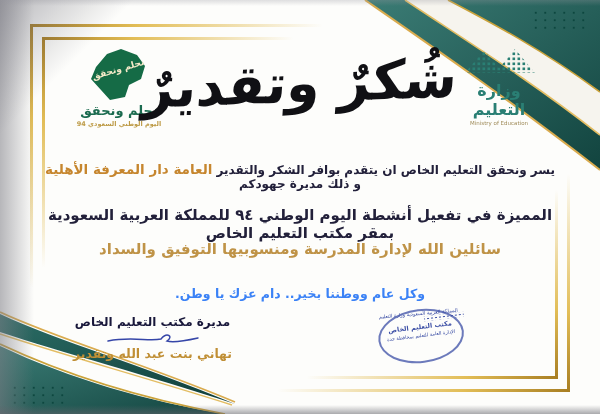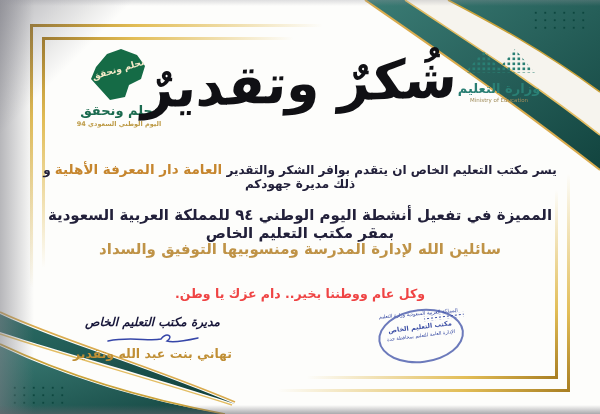--- a/index.html
+++ b/index.html
@@ -32,40 +32,40 @@
   .corner-tr  { top:0; right:0; }
   .corner-bl  { bottom:0; left:0; }
 
   
   .nd-logo { position:absolute; left:64px; top:46px; width:110px; text-align:center; }
   .nd-map  { display:block; margin:0 auto; }
   .nd-title { font-size:13px; font-weight:bold; color:#1b6b4f; margin-top:1px; }
   .nd-sub   { font-size:6.5px; font-weight:bold; color:#bd9a45; margin-top:2px; }
 
   .moe-logo { position:absolute; right:53px; top:47px; width:96px; text-align:center; z-index:5; }
-  .moe-ar { font-size:13px; font-weight:bold; color:#2a7f74; margin-top:2px; letter-spacing:.5px; }
+  .moe-ar { font-size:16px; font-weight:bold; color:#2a7f74; margin-top:2px; letter-spacing:.5px; }
   .moe-en { font-size:5.5px; color:#a08c5a; margin-top:1px; }
 
   
   .calli { position:absolute; left:0; top:52px; width:100%; text-align:center;
            font-size:54px; font-weight:bold; color:#101014;
            transform:rotate(-2deg) skewX(-6deg); letter-spacing:-2px; }
 
   
   .bodyline { position:absolute; width:520px; left:40px; text-align:center;
               font-weight:bold; color:#22203a; direction:rtl; }
   .line1 { top:161px; font-size:12px; }
   .line1 .hl { color:#c6862e; font-size:13.5px; }
   .line2 { top:206px; font-size:15px; }
   .line3 { top:240px; font-size:15px; color:#bf9347; }
-  .line4 { top:286px; font-size:12.5px; color:#ef4444; }
+  .line4 { top:286px; font-size:12.5px; color:#3b82f6; }
 
   
   .sig { position:absolute; left:55px; top:315px; width:195px; text-align:center; direction:rtl; z-index:6; }
-  .sig-title { font-size:12px; font-weight:bold; color:#18173a;font-style:italic; }
+  .sig-title { font-size:12px; font-weight:bold; color:#18173a; }
   .sig-svg { display:block; margin:1px auto 0; }
   .sig-name { font-size:12.5px; font-weight:bold; color:#c08f35; margin-top:0; }
 
   
   .stamp { position:absolute; left:376px; top:303px; width:90px; height:64px;
            transform:rotate(-7deg); z-index:6; }
   .stamp-oval { position:absolute; inset:6px 2px 4px 2px; border:2px solid rgba(59,78,165,.75);
                 border-radius:50%; }
   .stamp-txt { position:relative; width:100%; height:100%; text-align:center; direction:rtl;
                color:#3b4ea5; padding-top:7px; }
@@ -143,21 +143,21 @@
       </defs>
       <path d="M3,26 L22,3 L41,26 Z" fill="url(#moedots)"></path>
       <path d="M33,26 L53,2 L73,26 Z" fill="url(#moedots)"></path>
     </svg>
     <div class="moe-ar">وزارة التعليم</div>
     <div class="moe-en">Ministry of Education</div>
   </div>
 
   <div class="calli" dir="rtl">شُكرٌ وتقديرٌ</div>
 
-  <div class="bodyline line1"><span>يسر مكتب التعليم الخاص ان يتقدم بوافر الشكر والتقدير</span>
+  <div class="bodyline line1"><span>يسر ونحقق التعليم الخاص ان يتقدم بوافر الشكر والتقدير</span>
     <span class="hl">العامة دار المعرفة الأهلية</span>
     <span>و ذلك مديرة جهودكم</span>
   </div>
   <div class="bodyline line2">المميزة في تفعيل أنشطة اليوم الوطني ٩٤ للمملكة العربية السعودية  بمقر مكتب التعليم الخاص</div>
   <div class="bodyline line3">سائلين الله لإدارة المدرسة ومنسوبيها التوفيق والسداد</div>
   <div class="bodyline line4">وكل عام ووطننا بخير.. دام عزك يا وطن.</div>
 
   <div class="sig">
     <div class="sig-title">مديرة مكتب التعليم الخاص</div>
     <svg class="sig-svg" width="96" height="16" viewBox="0 0 96 16">

